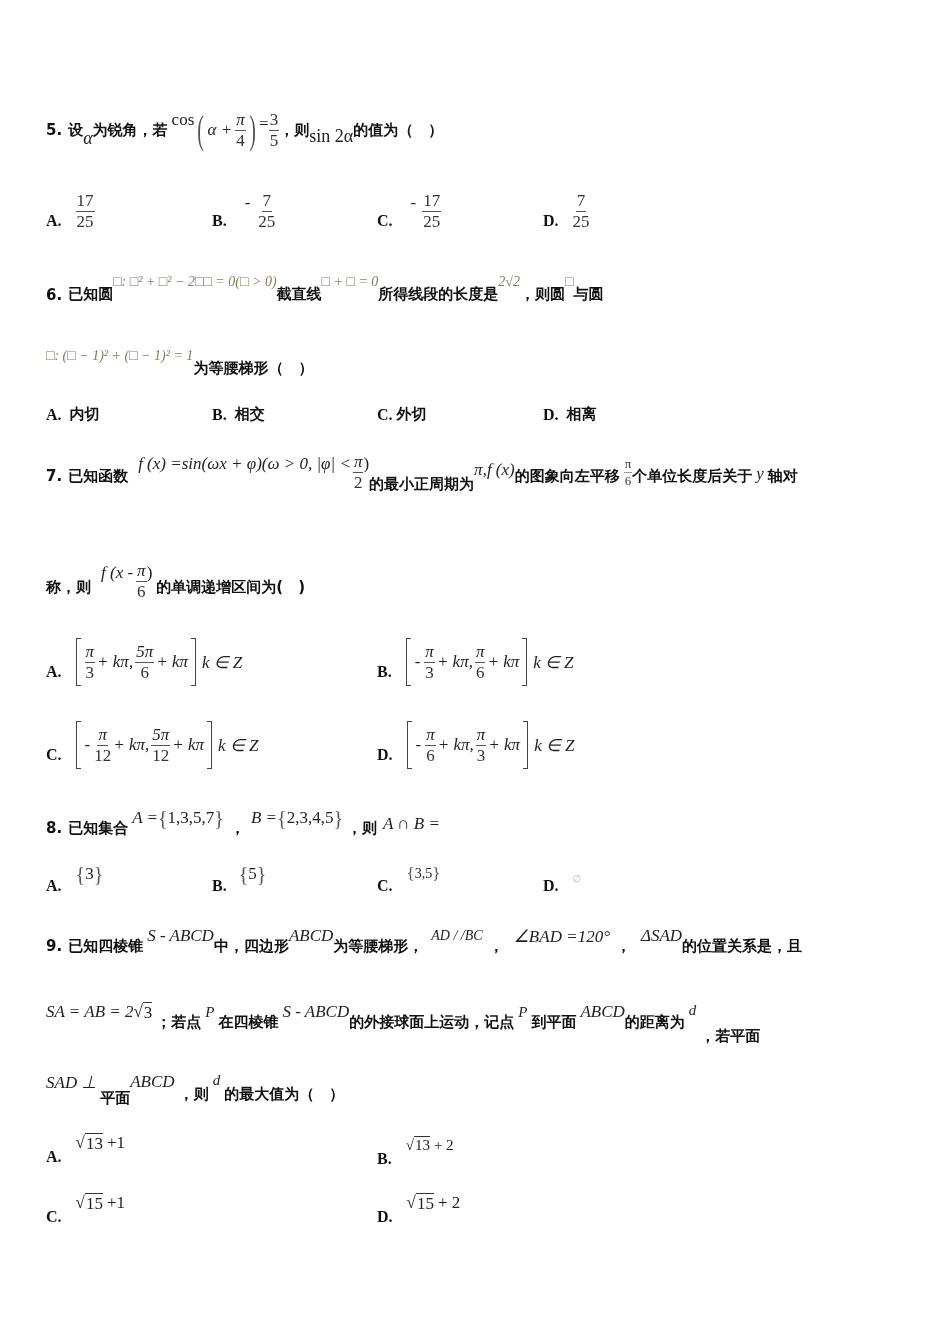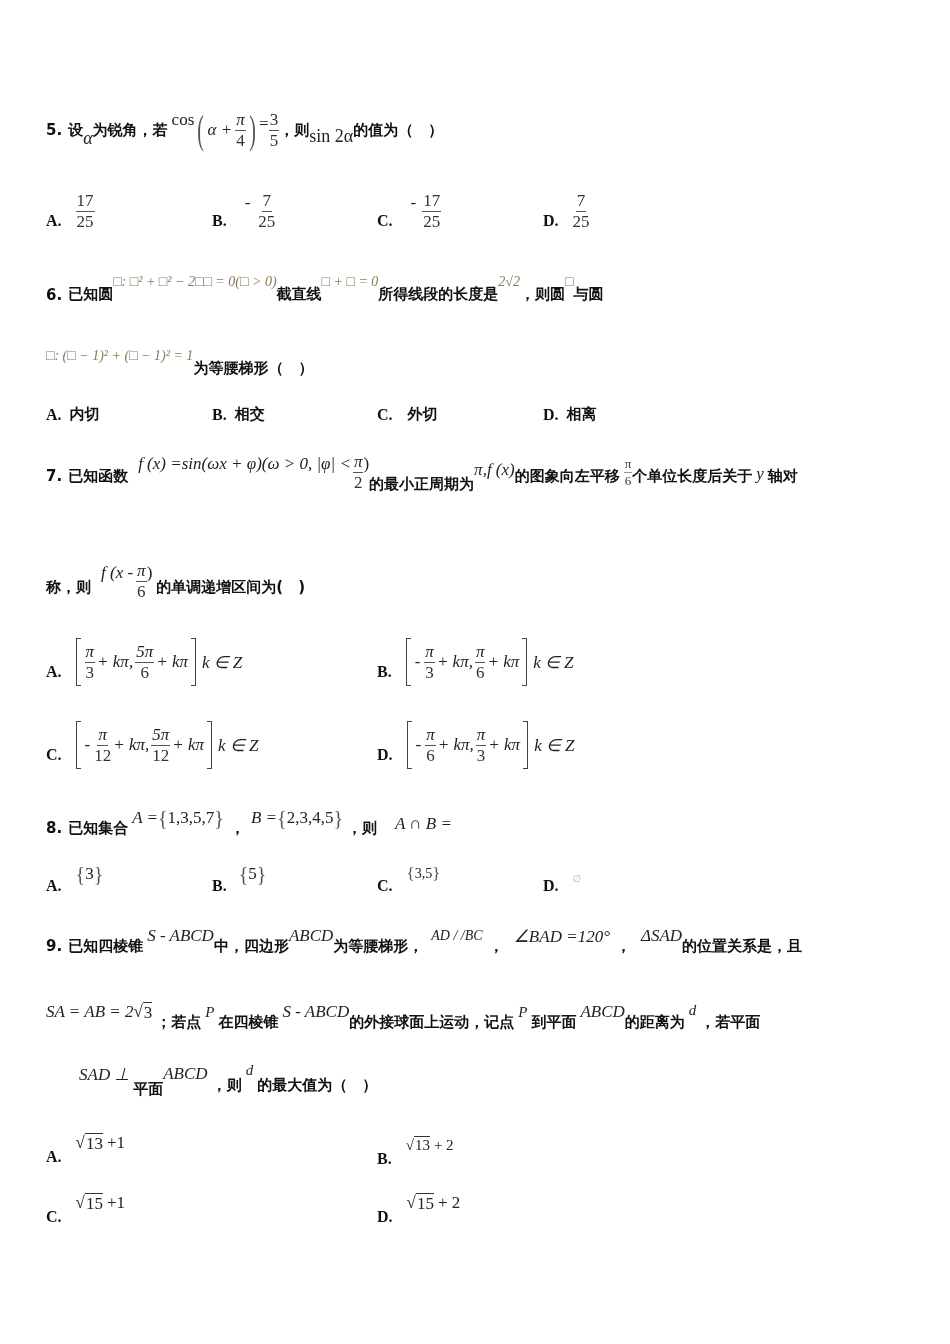--- a/index.html
+++ b/index.html
@@ -106,21 +106,21 @@
   <div class="abs" style="left:46px; top:405px; display:flex; align-items:center;">
     <span class="lab">A.</span>
     <span class="cn" style="margin-left:8px">内切</span>
   </div>
   <div class="abs" style="left:212px; top:405px; display:flex; align-items:center;">
     <span class="lab">B.</span>
     <span class="cn" style="margin-left:8px">相交</span>
   </div>
   <div class="abs" style="left:377px; top:405px; display:flex; align-items:center;">
     <span class="lab">C.</span>
-    <span class="cn" style="margin-left:15px">外切</span>
+    <span class="cn" style="margin-left:4px">外切</span>
   </div>
   <div class="abs" style="left:543px; top:405px; display:flex; align-items:center;">
     <span class="lab">D.</span>
     <span class="cn" style="margin-left:8px">相离</span>
   </div>
 </div>
 
 <div>
   <div class="abs" style="left:46px; top:446px; height:52px; display:flex; align-items:center;">
     <span class="cn" style="position:relative; top:4px">7.</span>
@@ -231,21 +231,21 @@
     <span class="mi" style="margin-left:4px; position:relative; top:-4px">A =</span>
     <span class="brace" style="position:relative; top:-4px">{</span>
     <span class="m" style="position:relative; top:-4px">1,3,5,7</span>
     <span class="brace" style="position:relative; top:-4px">}</span>
     <span class="cn" style="margin:0 6px; position:relative; top:6px">，</span>
     <span class="mi" style="position:relative; top:-4px">B =</span>
     <span class="brace" style="position:relative; top:-4px">{</span>
     <span class="m" style="position:relative; top:-4px">2,3,4,5</span>
     <span class="brace" style="position:relative; top:-4px">}</span>
     <span class="cn" style="margin-left:4px; position:relative; top:6px">，则</span>
-    <span class="mi" style="margin-left:18px; position:relative; top:2px">A ∩ B =</span>
+    <span class="mi" style="margin-left:6px; position:relative; top:2px">A ∩ B =</span>
   </div>
 
   <div class="abs" style="left:46px; top:862px; height:32px; display:flex; align-items:center;">
     <span class="lab" style="position:relative; top:8px">A.</span>
     <span class="brace" style="margin-left:14px; position:relative; top:-4px">{</span>
     <span class="m" style="position:relative; top:-4px">3</span>
     <span class="brace" style="position:relative; top:-4px">}</span>
   </div>
   <div class="abs" style="left:212px; top:862px; height:32px; display:flex; align-items:center;">
     <span class="lab" style="position:relative; top:8px">B.</span>
@@ -288,24 +288,24 @@
     <span class="cn" style="margin-left:4px; position:relative; top:6px">；若点</span>
     <span class="mi" style="margin:0 4px; position:relative; top:-4px; font-size:15px">P</span>
     <span class="cn" style="position:relative; top:6px">在四棱锥</span>
     <span class="mi" style="margin-left:4px; position:relative; top:-4px">S - ABCD</span>
     <span class="cn" style="position:relative; top:6px">的外接球面上运动，记点</span>
     <span class="mi" style="margin:0 4px; position:relative; top:-4px; font-size:15px">P</span>
     <span class="cn" style="position:relative; top:6px">到平面</span>
     <span class="mi" style="margin-left:4px; position:relative; top:-4px">ABCD</span>
     <span class="cn" style="position:relative; top:6px">的距离为</span>
     <span class="mi" style="margin:0 4px; position:relative; top:-6px; font-size:15px">d</span>
-    <span class="cn" style="position:relative; top:6px">，若平面</span>
-  </div>
-
-  <div class="abs" style="left:46px; top:1070px; height:36px; display:flex; margin-left:33px;">
+    <span class="cn" style="position:relative; top:20px">，若平面</span>
+  </div>
+
+  <div class="abs" style="left:46px; top:1070px; height:36px; display:flex; align-items:center;">
     <span class="mi" style="position:relative; top:-6px">SAD ⊥</span>
     <span class="cn" style="margin-left:4px; position:relative; top:10px">平面</span>
     <span class="mi" style="position:relative; top:-6px">ABCD</span>
     <span class="cn" style="margin-left:4px; position:relative; top:6px">，则</span>
     <span class="mi" style="margin:0 4px; position:relative; top:-8px; font-size:15px">d</span>
     <span class="cn" style="position:relative; top:6px">的最大值为（　）</span>
   </div>
 
   <div class="abs" style="left:46px; top:1130px; height:34px; display:flex; align-items:center;">
     <span class="lab" style="position:relative; top:10px">A.</span>

